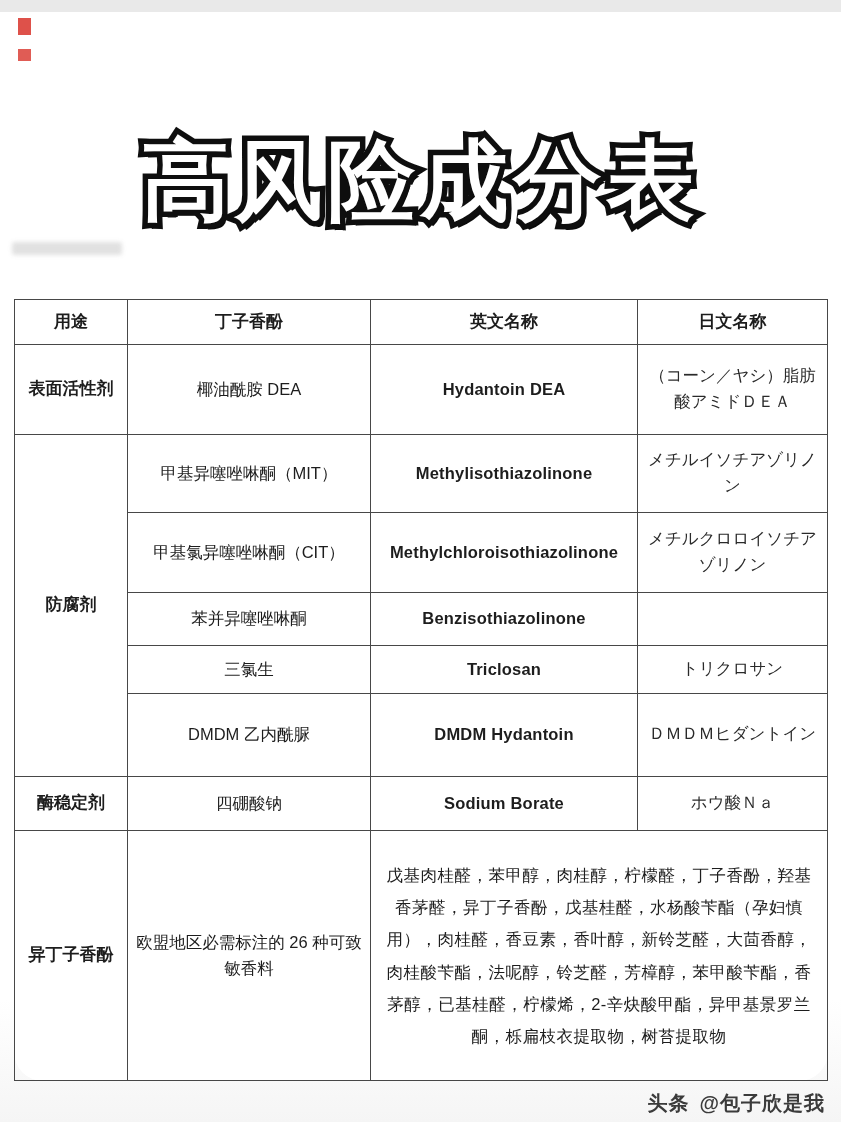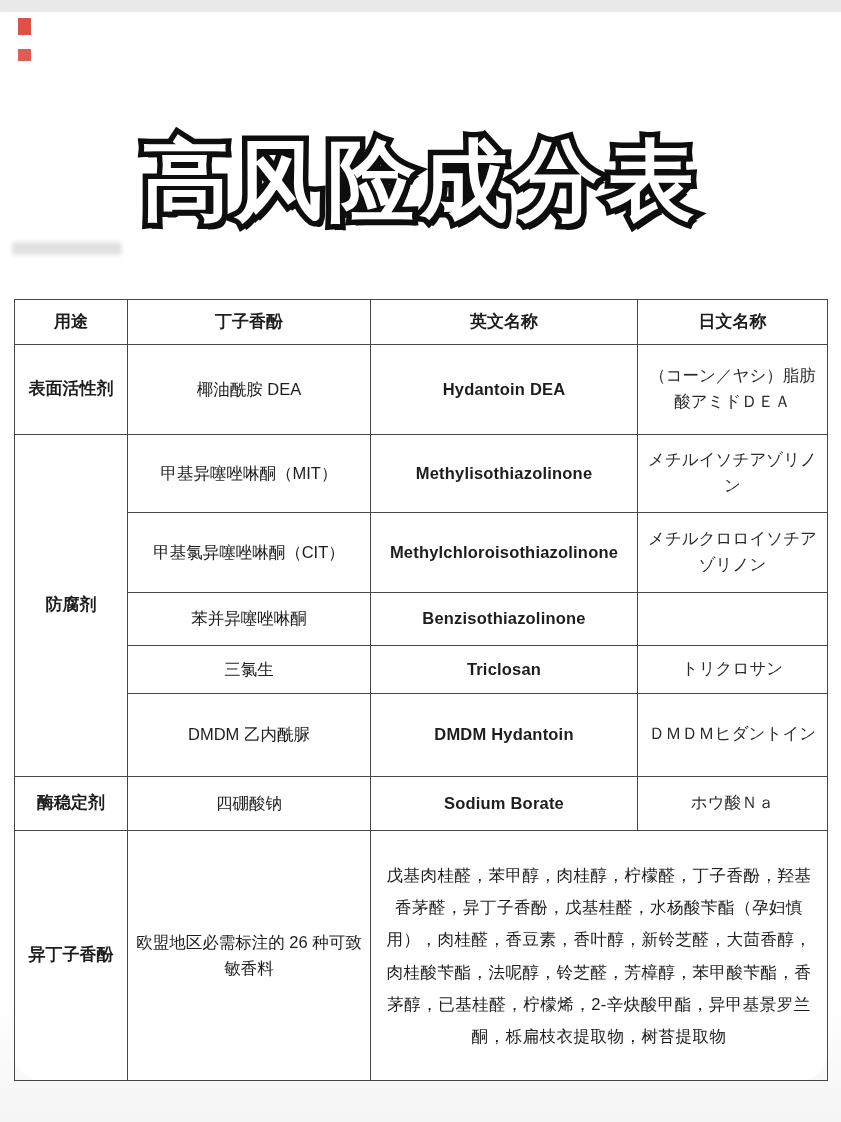--- a/index.html
+++ b/index.html
@@ -157,14 +157,17 @@
     </tr>
 
     <tr class="r7">
       <td class="use-cell">异丁子香酚</td>
       <td>欧盟地区必需标注的 26 种可致敏香料</td>
       <td class="merged-cell" colspan="2">戊基肉桂醛，苯甲醇，肉桂醇，柠檬醛，丁子香酚，羟基香茅醛，异丁子香酚，戊基桂醛，水杨酸苄酯（孕妇慎用），肉桂醛，香豆素，香叶醇，新铃芝醛，大茴香醇，肉桂酸苄酯，法呢醇，铃芝醛，芳樟醇，苯甲酸苄酯，香茅醇，已基桂醛，柠檬烯，2-辛炔酸甲酯，异甲基景罗兰酮，栎扁枝衣提取物，树苔提取物</td>
     </tr>
   </tbody>
     </table>
 
+  <div class="watermark">
+    <span class="wm-prefix">头条</span><span>@包子欣是我</span>
+  </div>
 
 </div>
 
 </body></html>

